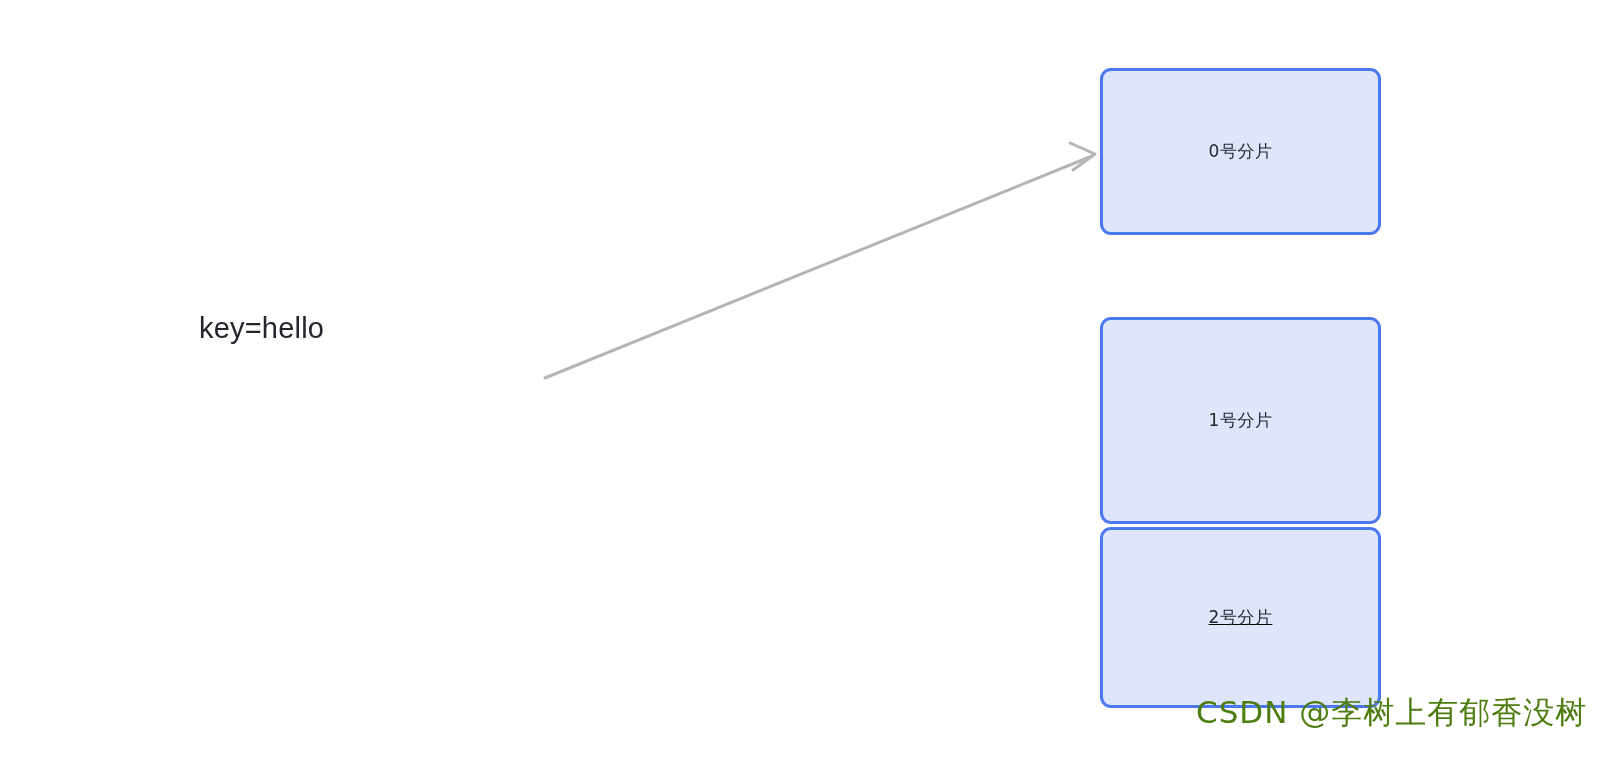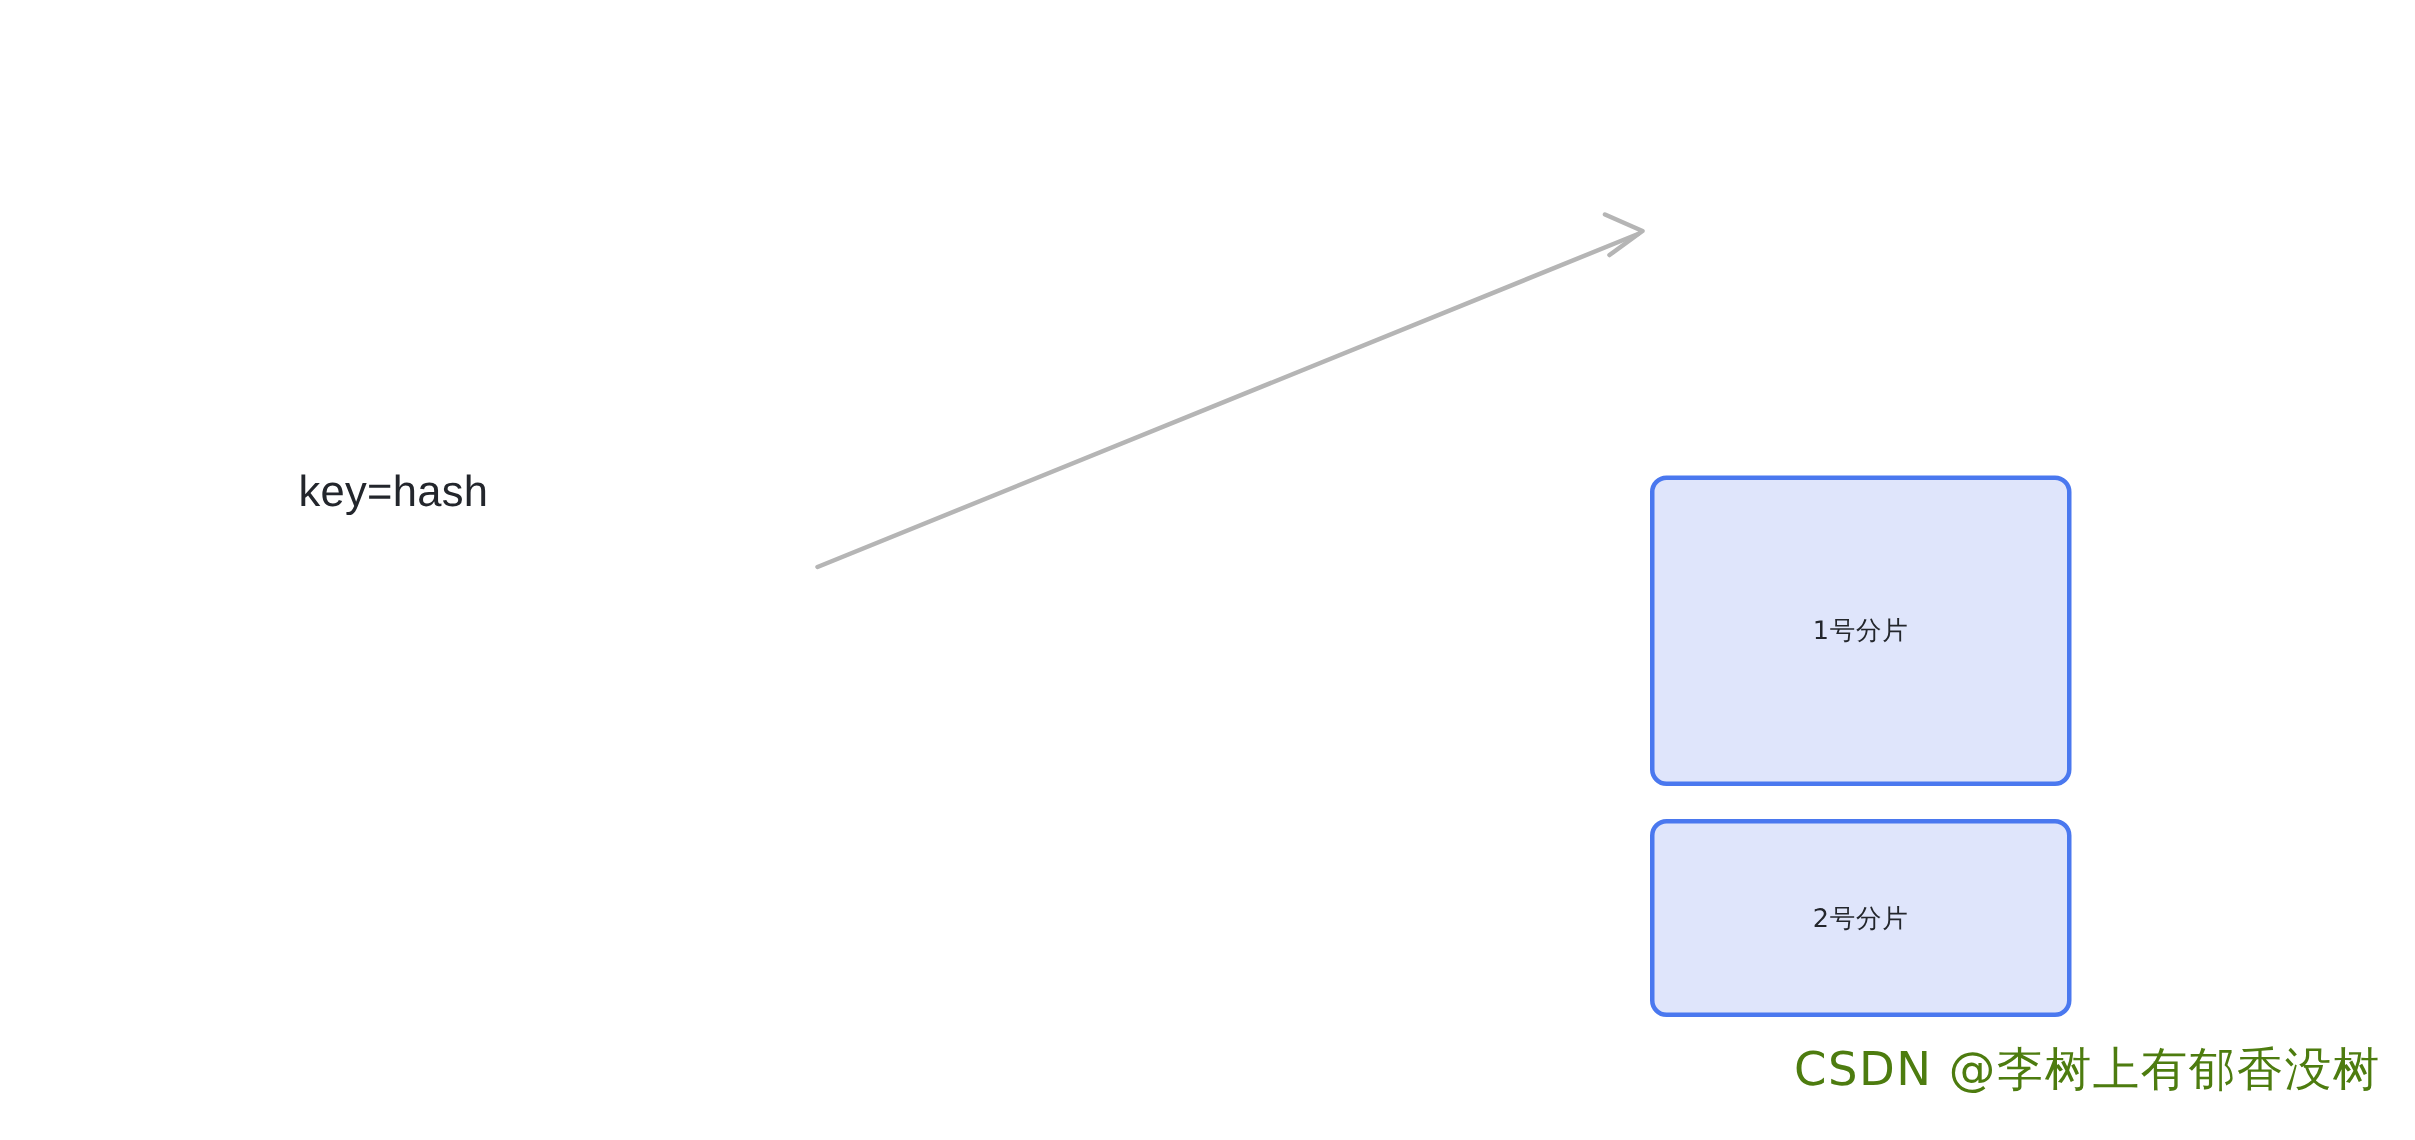--- a/index.html
+++ b/index.html
@@ -37,21 +37,21 @@
     box-sizing: border-box;
     background: #dfe5fb;
     border: 3px solid #4a78ef;
     border-radius: 11px;
     display: flex;
     align-items: center;
     justify-content: center;
   }
   .shard-box-0 { top: 68px;  height: 167px; }
   .shard-box-1 { top: 317px; height: 207px; }
-  .shard-box-2 { top: 546px; height: 132px; }
+  .shard-box-2 { top: 527px; height: 181px; text-decoration: underline; }
 
   .shard-label {
     font-size: 17px;
     color: #23262c;
     letter-spacing: 0.5px;
     font-family: "DejaVu Sans", "Liberation Sans", sans-serif;
   }
 
   
   .arrow-svg {
@@ -74,30 +74,33 @@
     font-family: "DejaVu Sans", "Liberation Sans", sans-serif;
     letter-spacing: 1px;
   }
 </style>
 </head>
 <body>
 
 <div id="canvas">
 
   <div class="label-block">
-    <span class="label-line">key=hash</span>
+    <span class="label-line">key=hello</span>
   </div>
 
   <svg class="arrow-svg" viewBox="0 0 1610 760">
     <g>
       <line x1="545" y1="378" x2="1092" y2="156" stroke="#b5b5b5" stroke-width="3" stroke-linecap="round"></line>
       <polyline points="1070,143 1095,154 1073,170" fill="none" stroke="#b5b5b5" stroke-width="3" stroke-linecap="round" stroke-linejoin="round"></polyline>
     </g>
   </svg>
 
+  <div class="shard-box shard-box-0">
+    <span class="shard-label">0号分片</span>
+  </div>
 
   <div class="shard-box shard-box-1">
     <span class="shard-label">1号分片</span>
   </div>
 
   <div class="shard-box shard-box-2">
     <span class="shard-label">2号分片</span>
   </div>
 
   <div class="watermark">CSDN @李树上有郁香没树</div>

